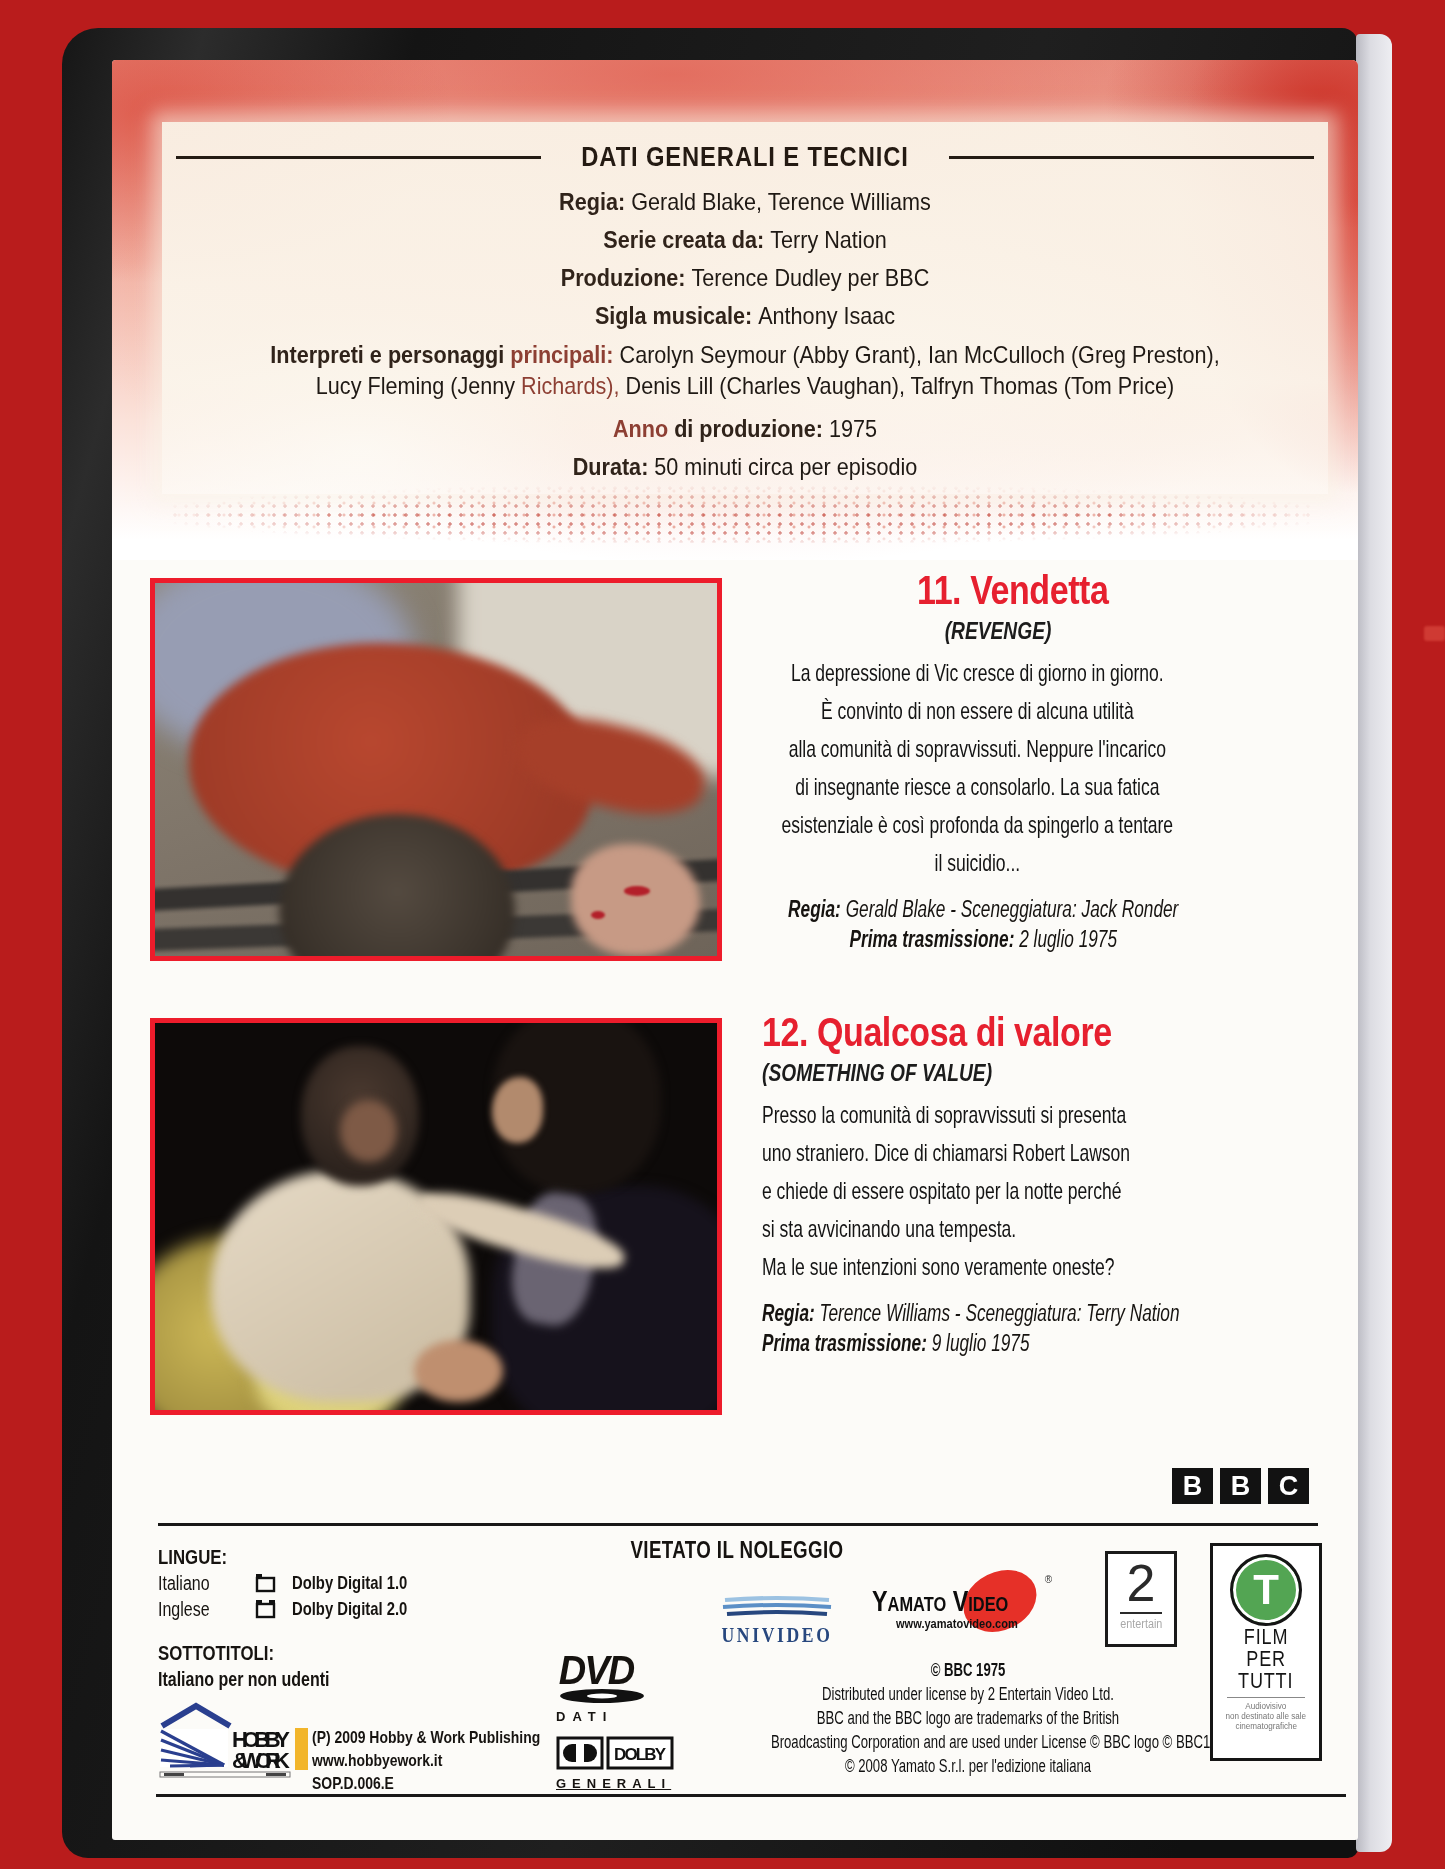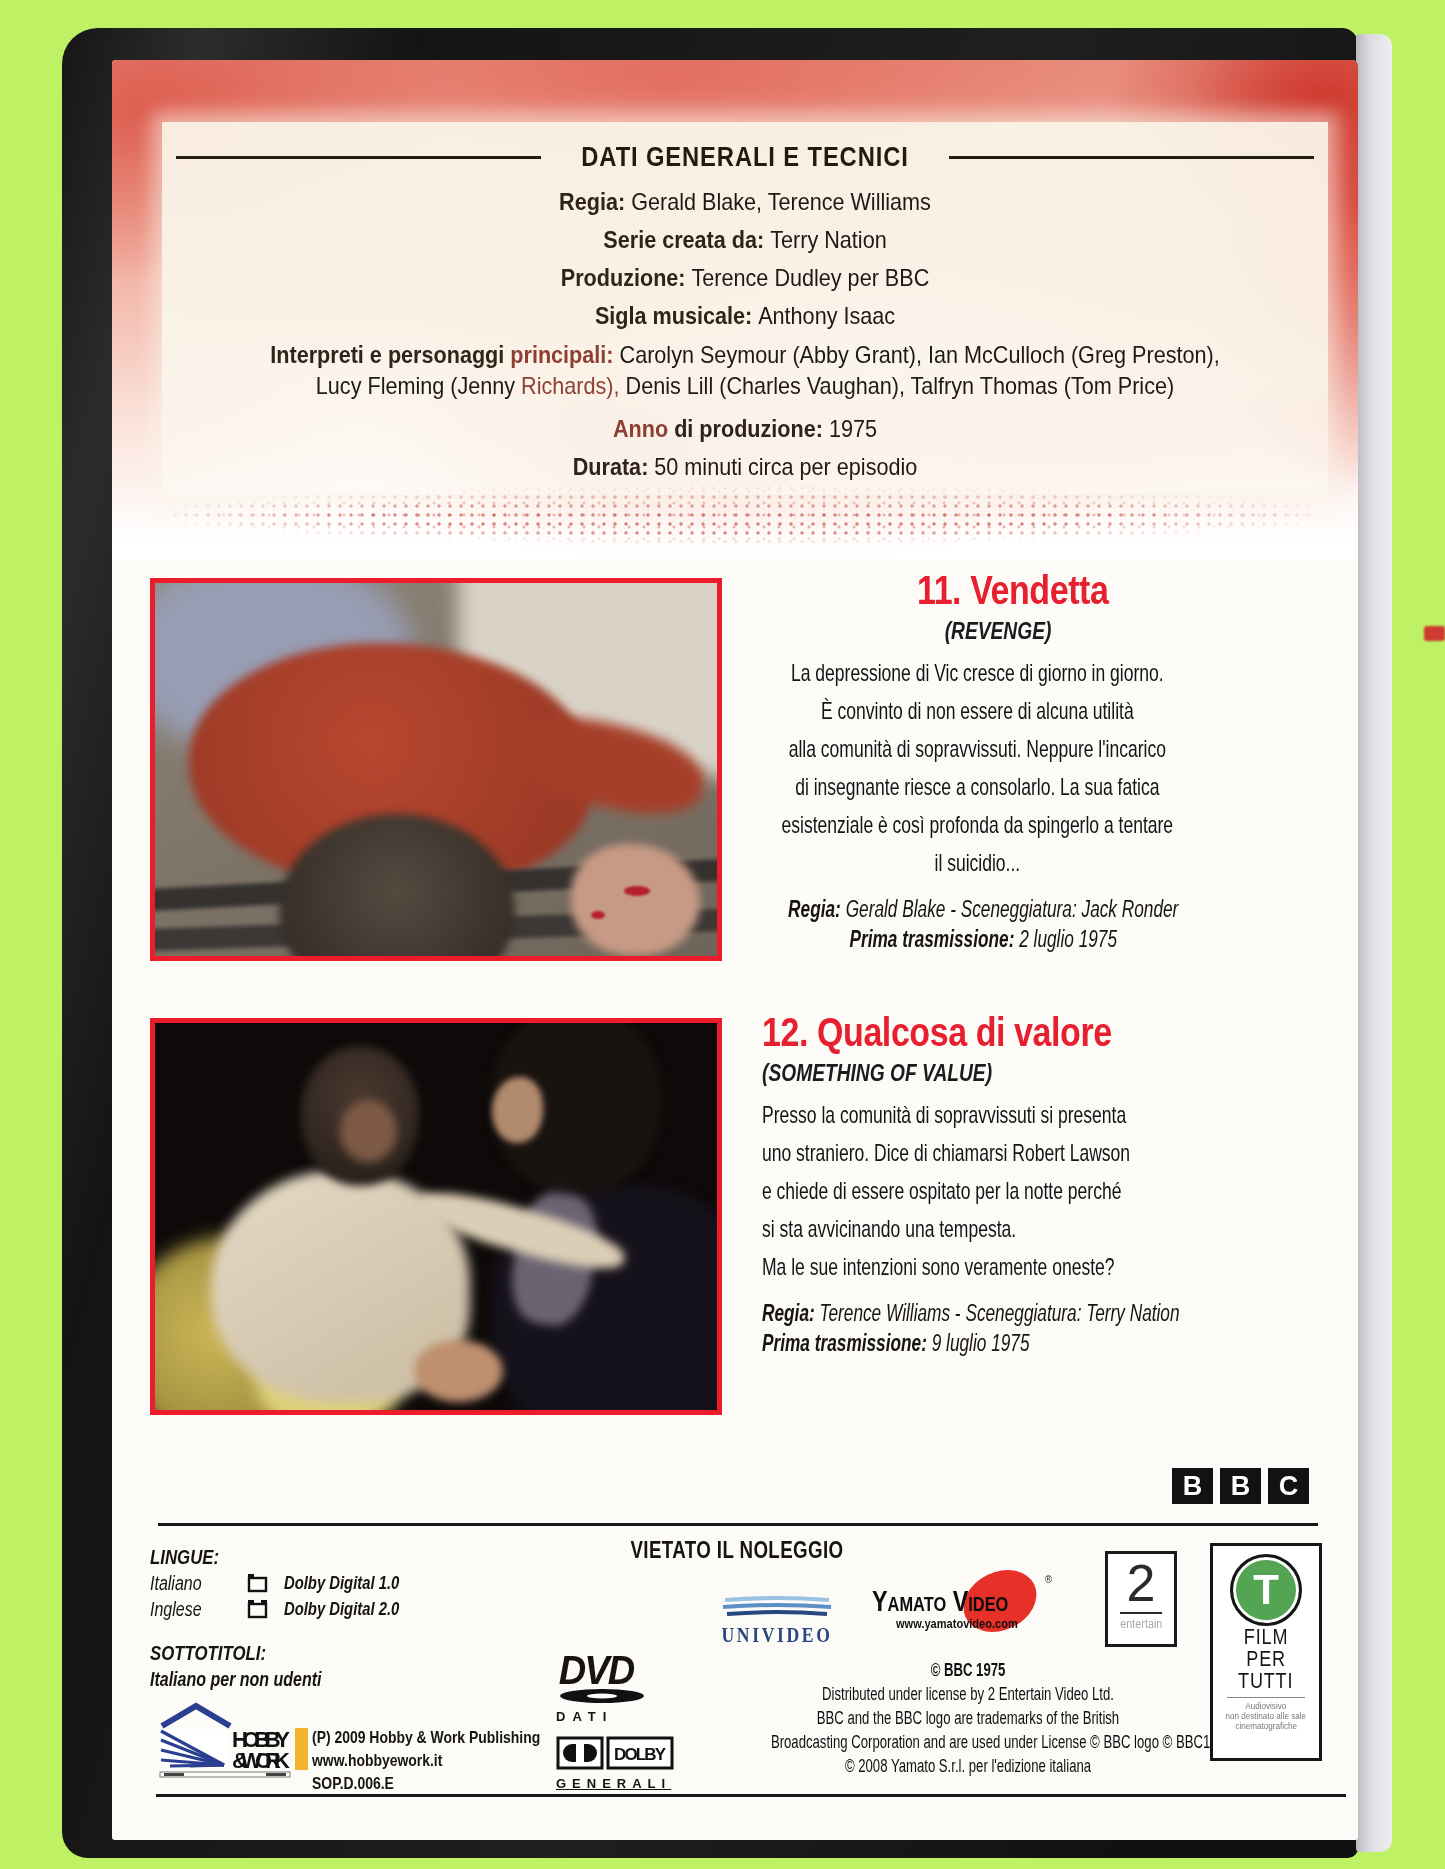--- a/index.html
+++ b/index.html
@@ -1,16 +1,16 @@
 <!DOCTYPE html>
 <html><head>
 <meta charset="utf-8">
 <style>
   html,body{margin:0;padding:0;background:#ffffff;}
-  .page{position:relative;width:1445px;height:1869px;background:#bef264;overflow:hidden;
+  .page{position:relative;width:1445px;height:1869px;background:#b91c1c;overflow:hidden;
         font-family:"Liberation Sans",sans-serif;color:#161310;}
   
   .case{position:absolute;left:62px;top:28px;width:1296px;height:1830px;
         background:linear-gradient(105deg,#161616,#2c2c2c 8%,#141414 20%,#1f1f1f 55%,#101010 90%);
         border-radius:36px 16px 10px 26px;}
   .case-edge{position:absolute;left:1356px;top:34px;width:36px;height:1818px;
         background:linear-gradient(to right,#b9b9c1,#dcdce2 40%,#eeeef2);
         border-radius:4px 12px 12px 4px;}
   .paper{position:absolute;left:112px;top:60px;width:1246px;height:1780px;
         background:#fcfbf8;border-radius:4px 6px 3px 3px;overflow:hidden;}
@@ -90,21 +90,21 @@
   .p2-arm{right:16%;top:48%;width:38%;height:11%;background:#dccdb6;border-radius:45%;filter:blur(5px);transform:rotate(16deg);}
   .p2-hands{left:46%;bottom:2%;width:16%;height:16%;background:#bf8f6f;border-radius:50%;filter:blur(4px);}
   
   .bbc{position:absolute;left:1060px;top:1408px;display:flex;gap:7px;}
   .bbc .sq{width:41px;height:36px;background:#121212;color:#fff;font-weight:bold;font-size:27px;
     display:flex;align-items:center;justify-content:center;}
   
   .hline{position:absolute;background:#181818;}
   .vietato{position:absolute;left:440px;top:1476px;width:370px;text-align:center;font-weight:bold;font-size:24px;
     letter-spacing:.5px;transform:scaleX(.78);white-space:nowrap;}
-  .lingue{position:absolute;left:38px;top:1484px;font-style:italic;}
+  .lingue{position:absolute;left:46px;top:1484px;}
   .lingue .lbl{font-weight:bold;font-size:21px;line-height:26px;transform:scaleX(.8);transform-origin:0 50%;white-space:nowrap;}
   .lang-row{display:flex;align-items:center;height:26px;}
   .lang-name{width:92px;font-size:20px;transform:scaleX(.8);transform-origin:0 50%;}
   .lang-audio{font-size:19px;font-weight:bold;margin-left:14px;transform:scaleX(.78);transform-origin:0 50%;white-space:nowrap;}
   .subt{margin-top:18px;}
   .subt-val{font-size:20px;font-weight:bold;line-height:26px;transform:scaleX(.8);transform-origin:0 50%;white-space:nowrap;}
   .publisher{position:absolute;left:44px;top:1642px;display:flex;align-items:flex-start;gap:0;}
   .pub-lines{margin-top:24px;font-weight:bold;font-size:17px;line-height:23px;transform:scaleX(.82);transform-origin:0 0;white-space:nowrap;}
   .univideo{position:absolute;left:600px;top:1534px;width:130px;text-align:center;}
   .univideo .name{font-family:"Liberation Serif",serif;font-weight:bold;font-size:20px;letter-spacing:3px;

